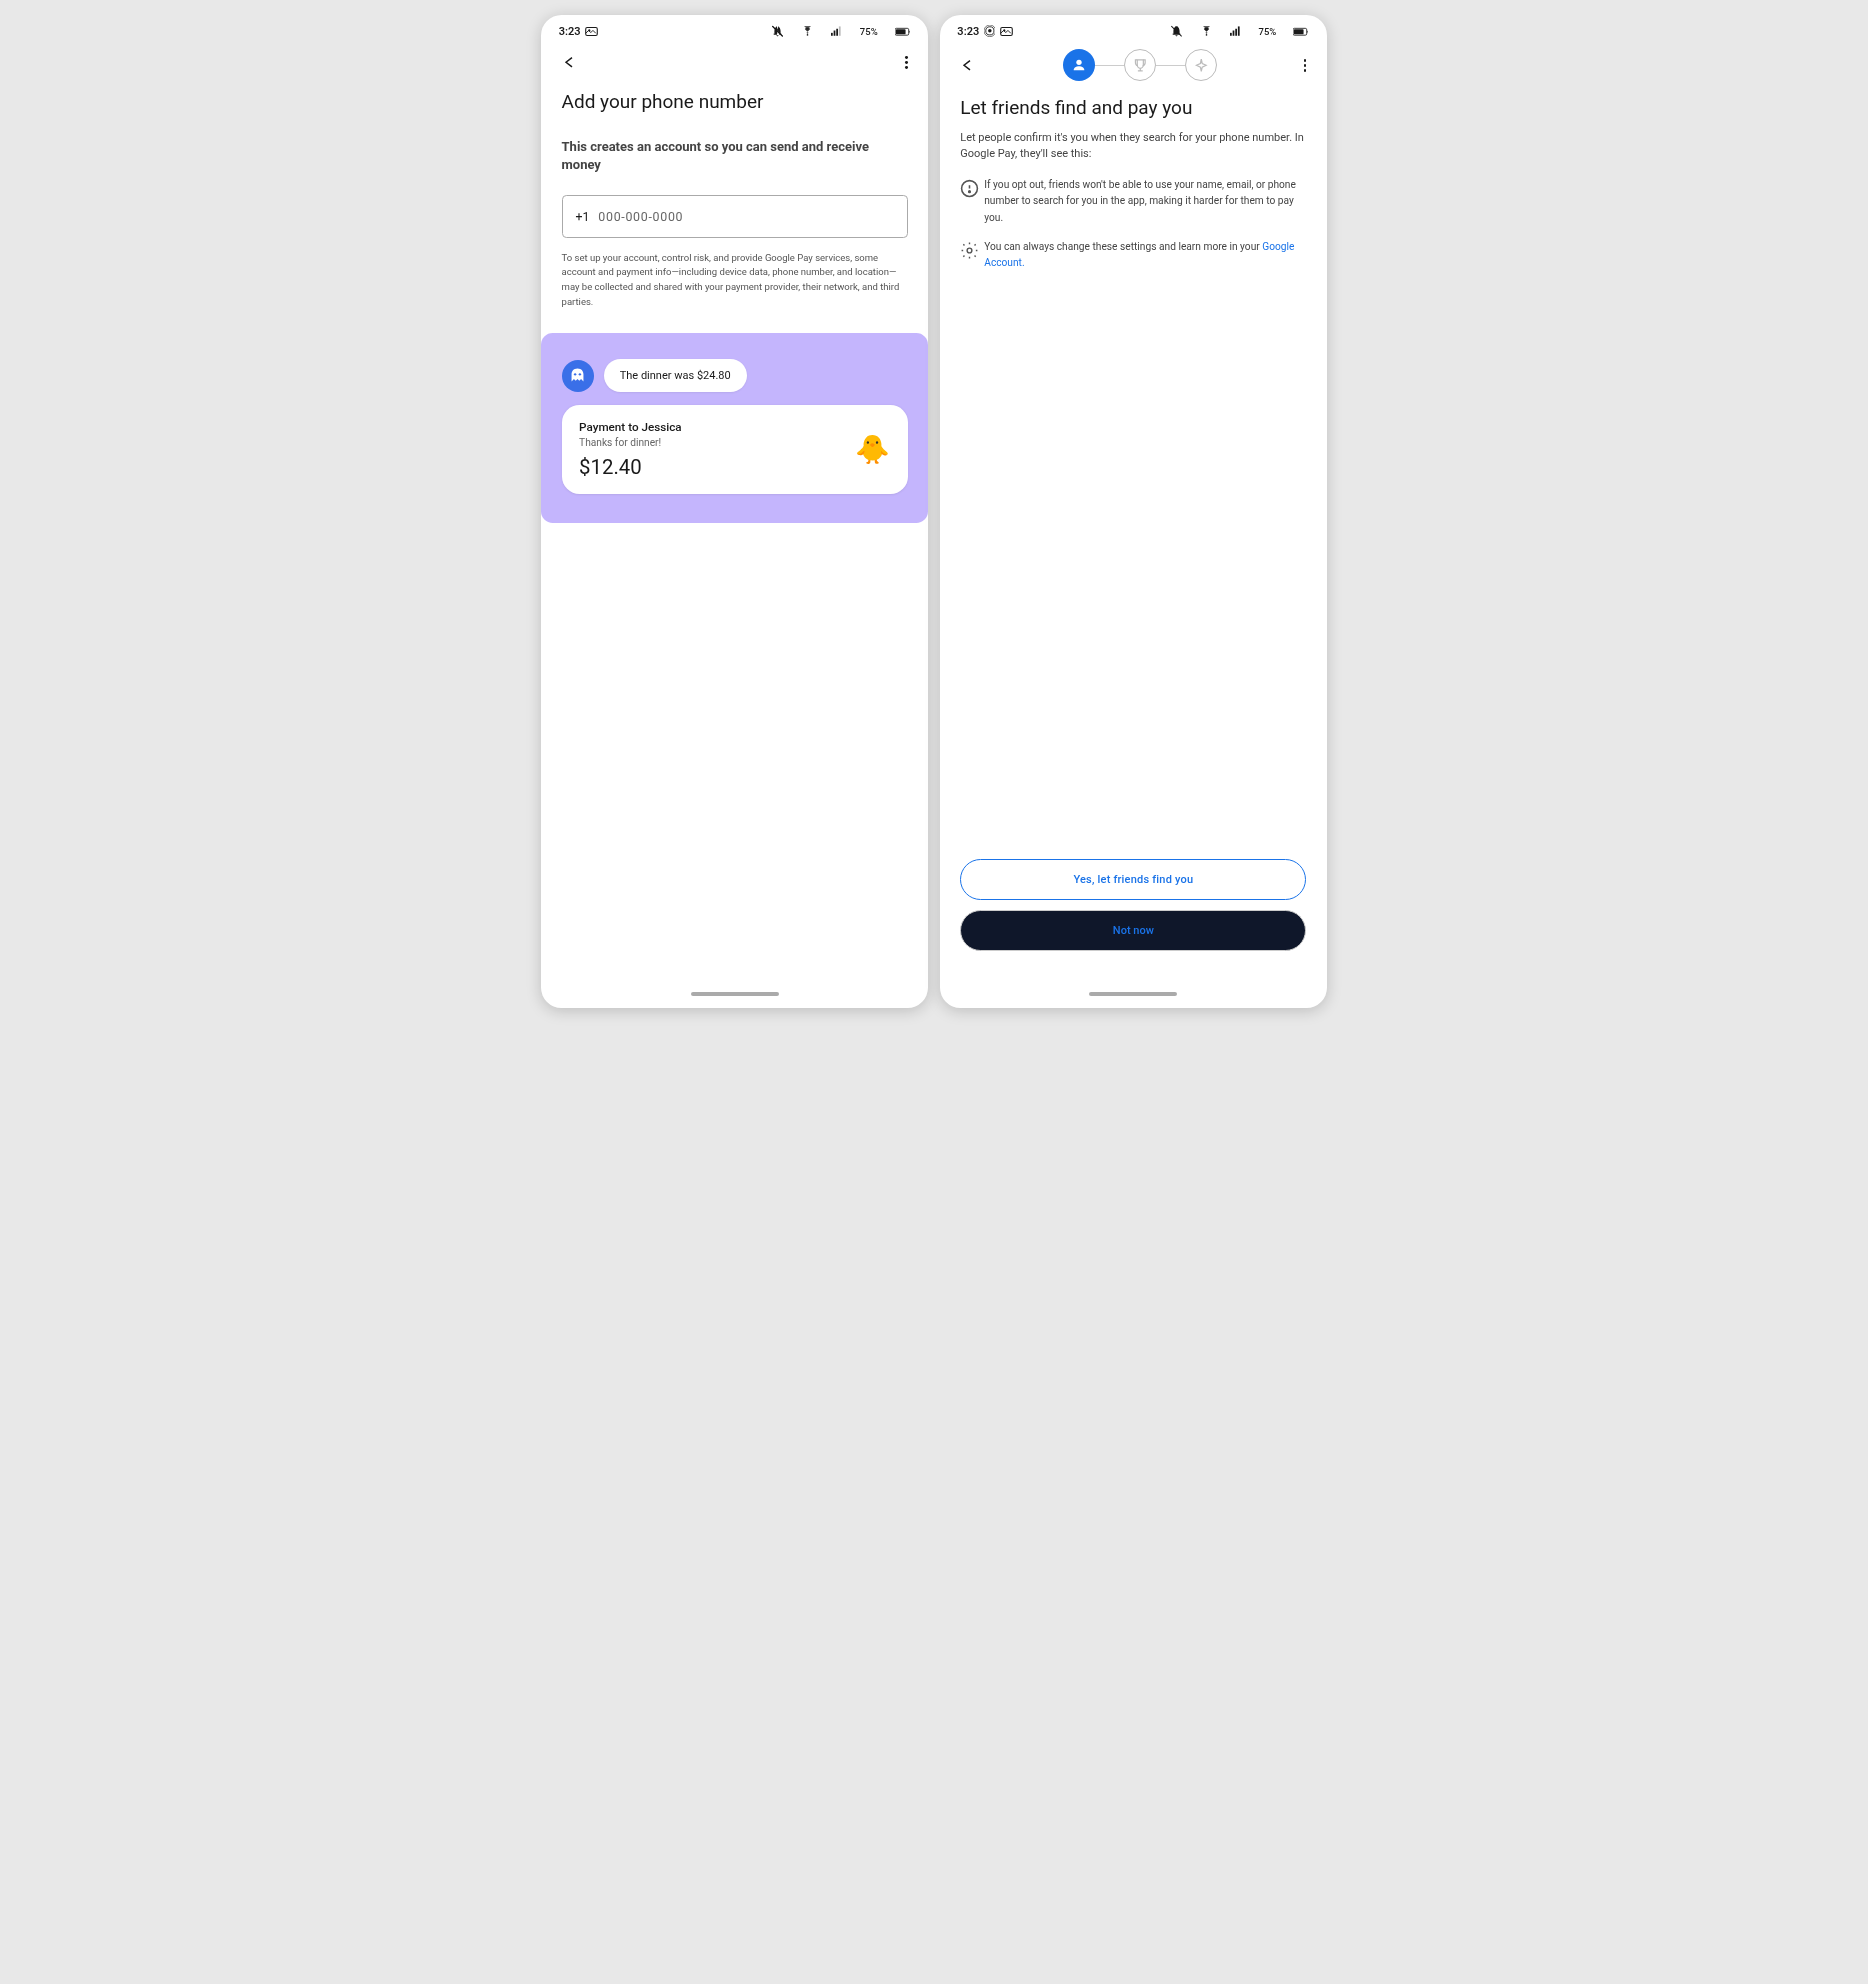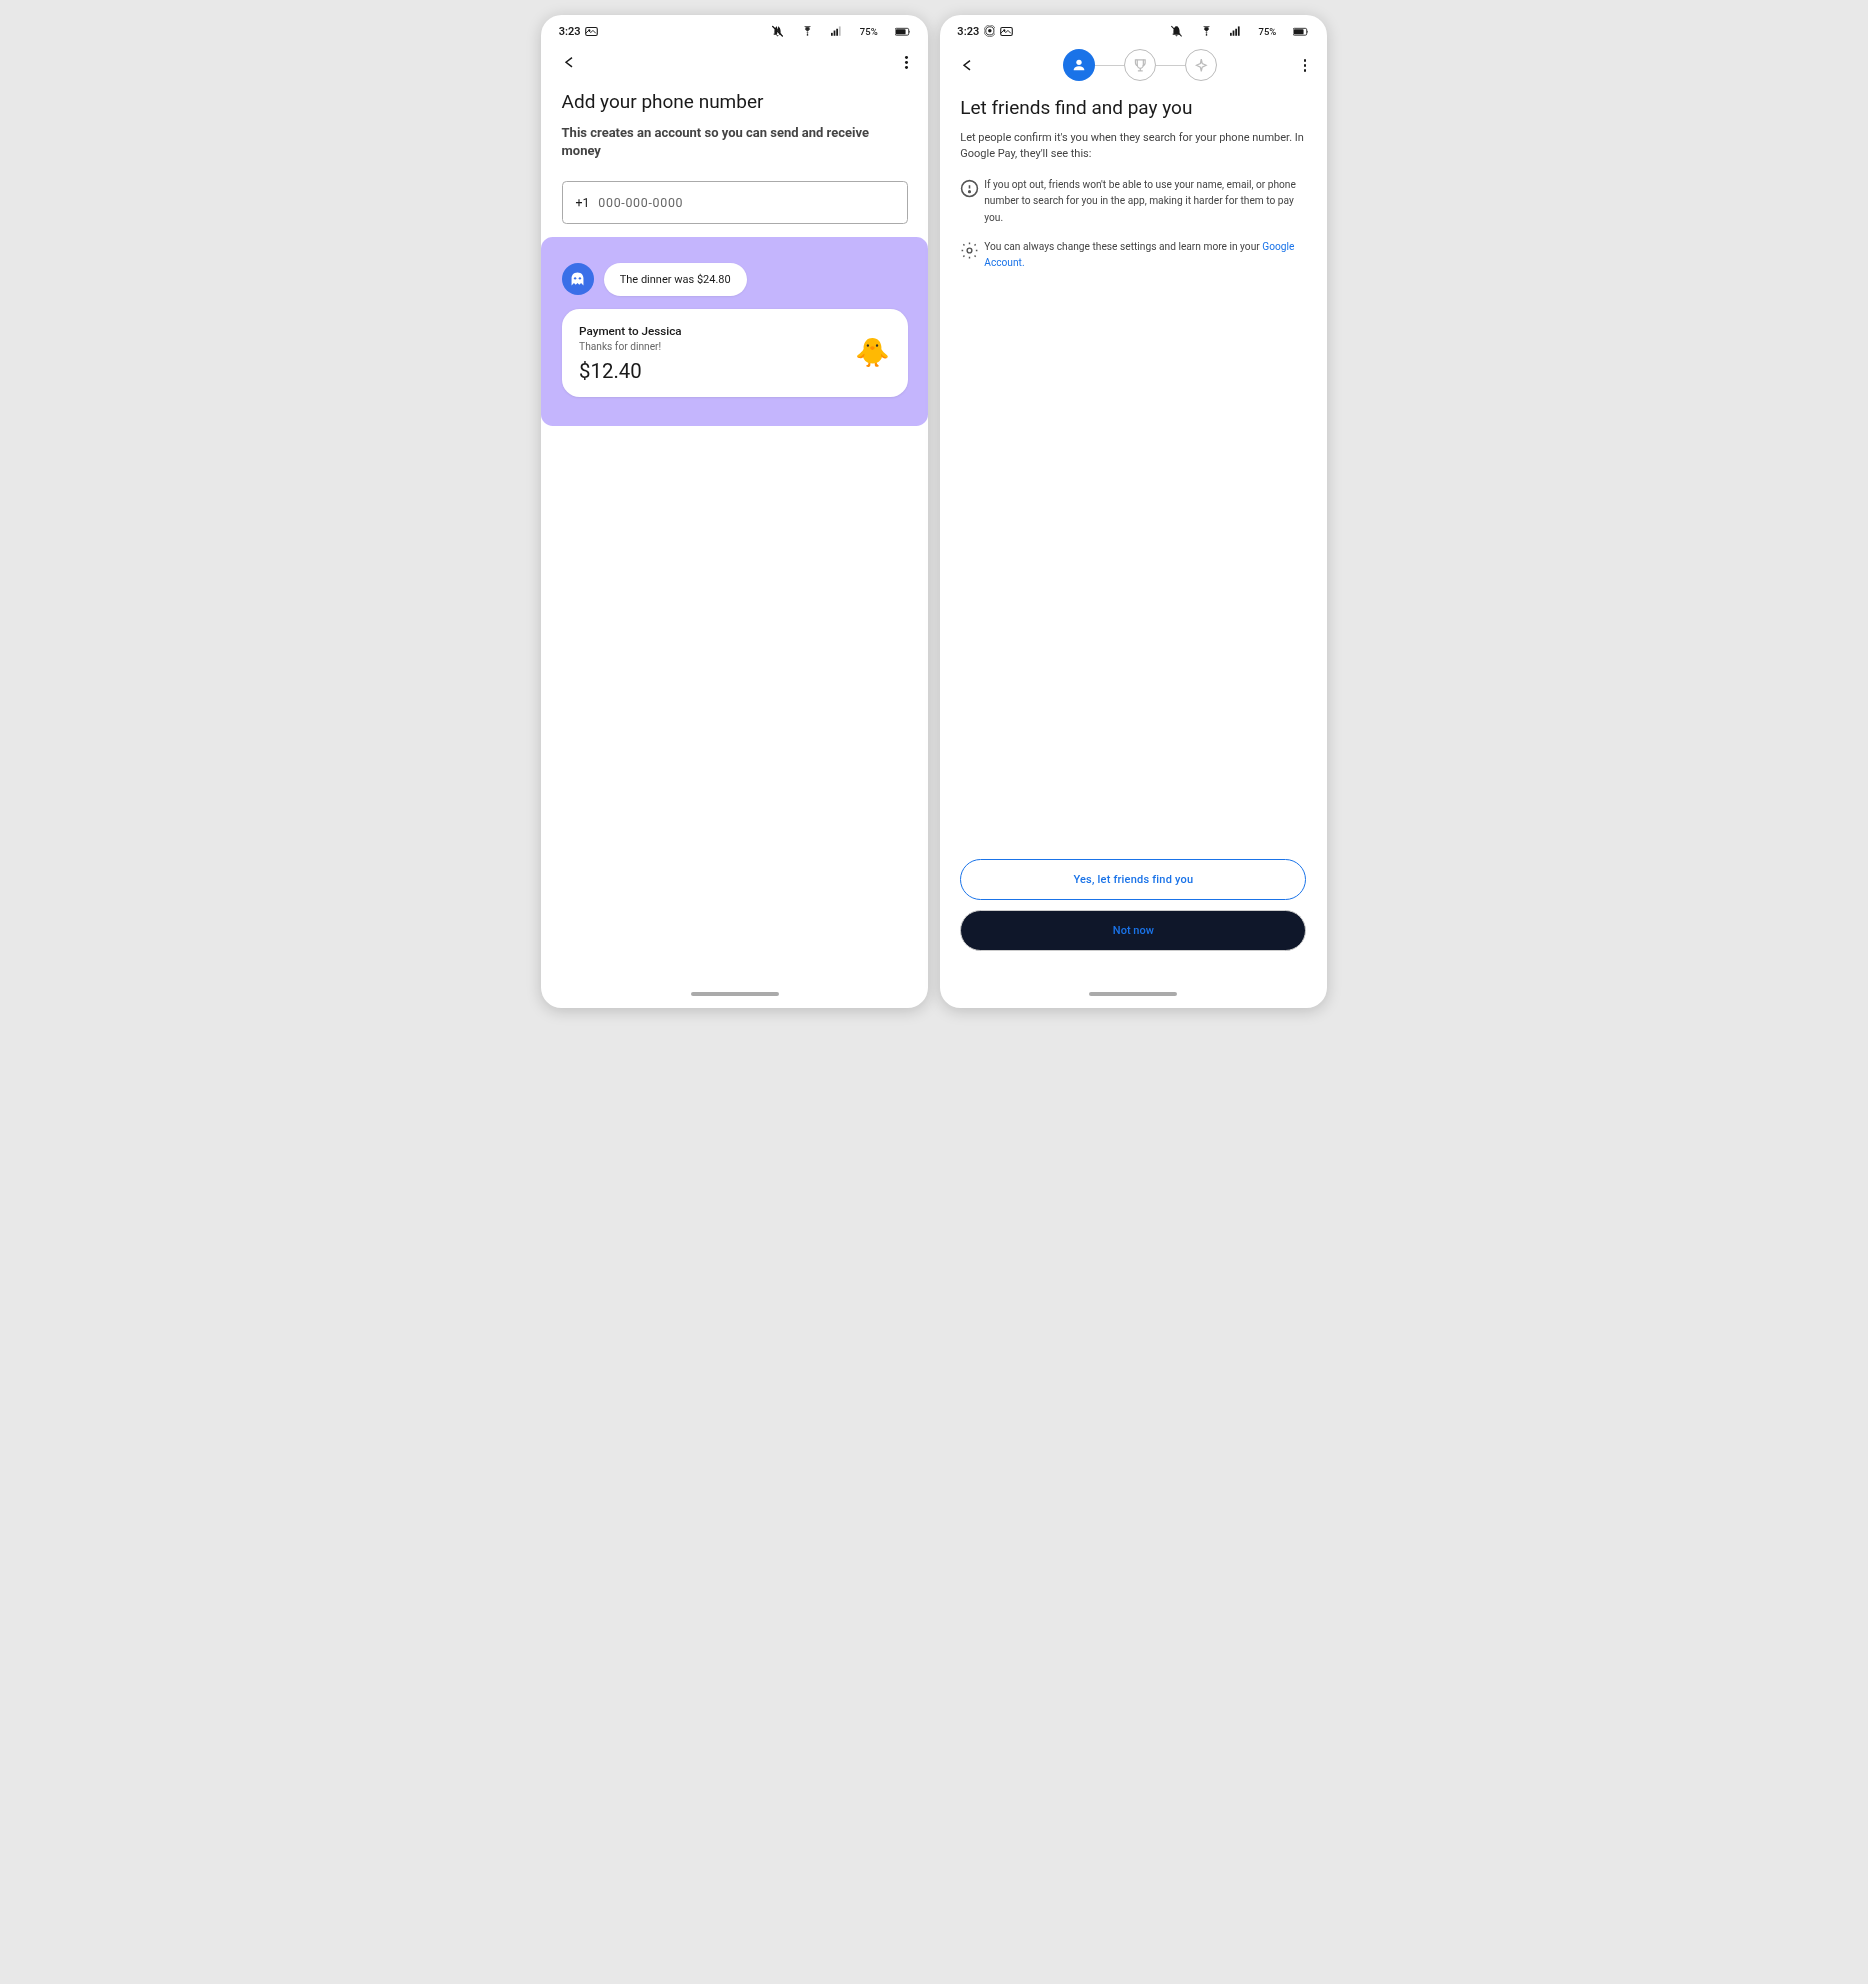--- a/index.html
+++ b/index.html
@@ -59,21 +59,21 @@
     
     .screen1-content {
       padding: 7.3px 20.4px 20.4px;
       flex: 1;
     }
     .screen1-title {
       font-size: 19px;
       font-weight: 400;
       color: #1a1a1a;
       line-height: 1.3;
-      margin-bottom: 9px;
+      margin-bottom: 23px;
     }
     .screen1-subtitle {
       font-size: 13px;
       color: #444;
       margin-bottom: 20.4px;
       line-height: 1.4;
       font-weight: bold;
     }
     .phone-input-container {
       border: 1.1px solid #aaa;
@@ -326,20 +326,21 @@
 
   <div class="screen1-content">
     <h1 class="screen1-title">Add your phone number</h1>
     <p class="screen1-subtitle">This creates an account so you can send and receive money</p>
 
     <div class="phone-input-container">
       <span class="phone-country-code">+1</span>
       <span class="phone-number-placeholder">000-000-0000</span>
     </div>
 
+    <p class="privacy-text">To set up your account, control risk, and provide Google Pay services, some account and payment info—including device data, phone number, and location—may be collected and shared with your payment provider, their network, and third parties.</p>
 
     <div class="preview-section">
       <div style="display:flex;align-items:center;gap:10.2px;align-self:flex-start;">
 
         <div class="ghost-avatar">
           <svg width="19" height="19" viewBox="0 0 32 32" fill="white">
             <path d="M16 4 C9 4 6 9 6 14 L6 26 L10 22 L13 25 L16 22 L19 25 L22 22 L26 26 L26 14 C26 9 23 4 16 4Z"></path>
             <circle cx="12" cy="14" r="2" fill="#3a6fe8"></circle>
             <circle cx="20" cy="14" r="2" fill="#3a6fe8"></circle>
           </svg>

